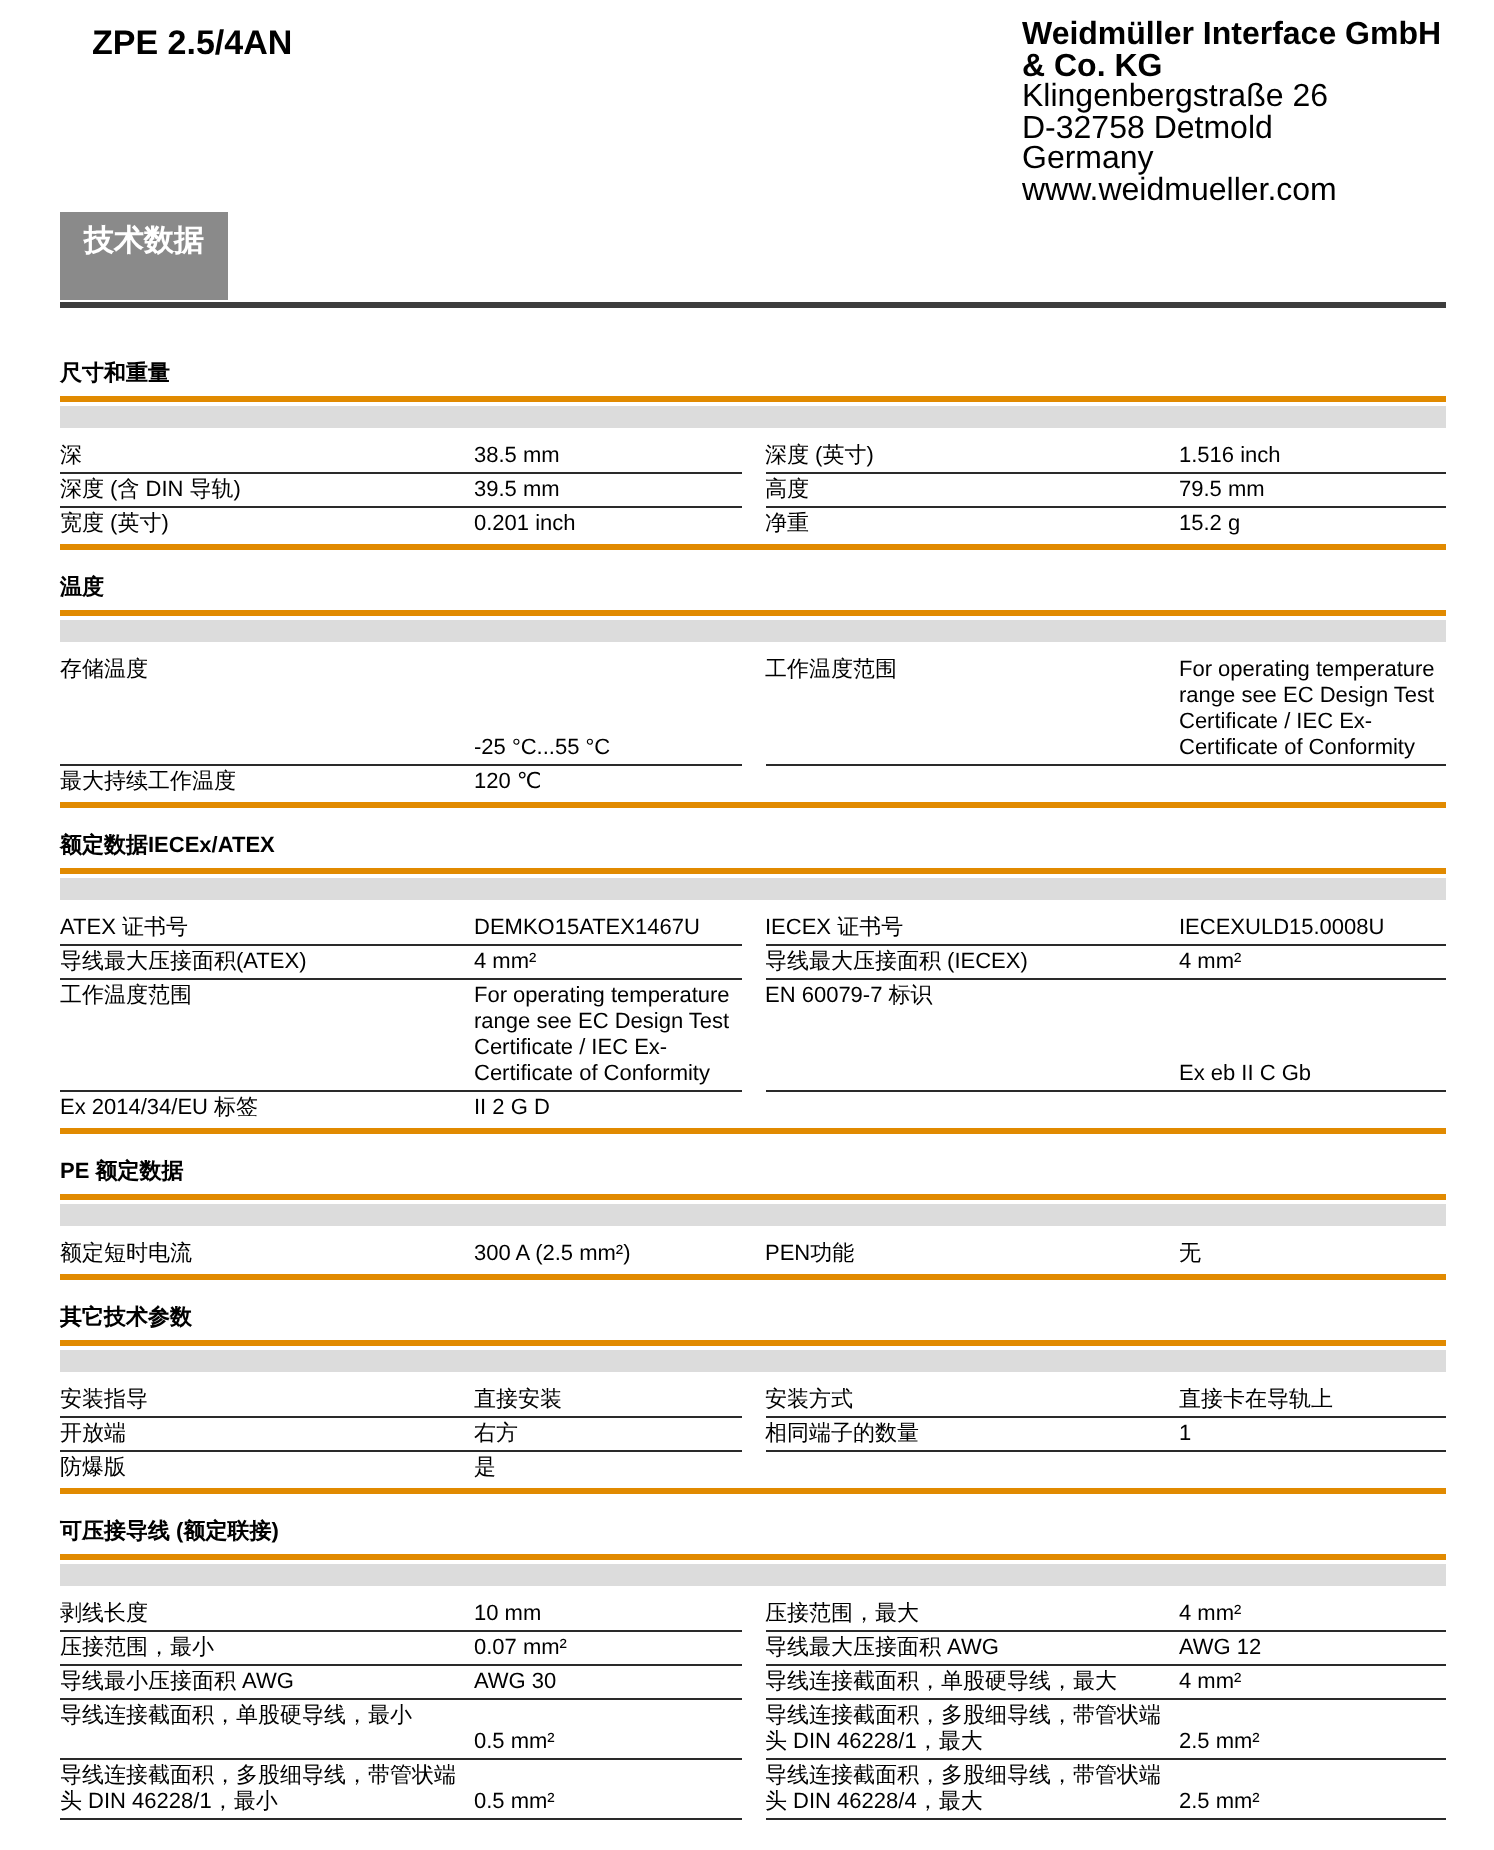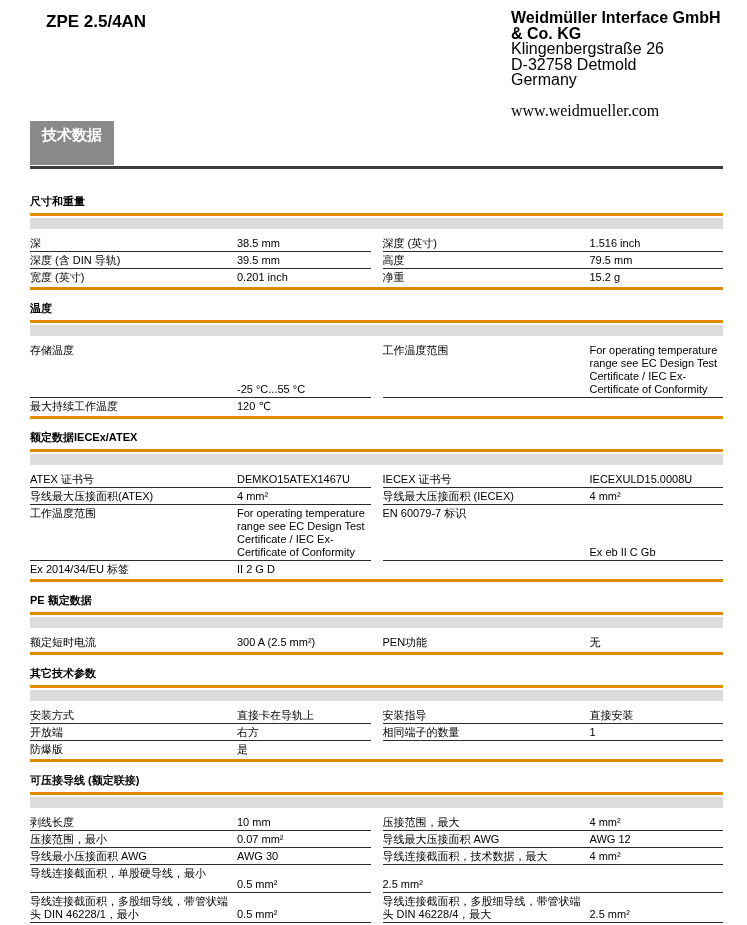--- a/index.html
+++ b/index.html
@@ -6,21 +6,21 @@
   .page{
     width:747px;height:925px;box-sizing:border-box;
     padding:10px 24px 0 30px;
     font-family:"Liberation Sans","DejaVu Sans",sans-serif;
     color:#000;overflow:hidden;position:relative;
   }
   .header{display:flex;justify-content:space-between;align-items:flex-start;}
   .product-title{font-size:17px;font-weight:bold;margin:2px 0 0 16px;}
   .company{width:212px;font-size:16px;line-height:15.5px;}
   .company .name{font-weight:bold;}
-  .website{margin-top:15px;font-family:Liberation Serif, serif;}
+  .website{}
   .banner{
     display:inline-block;background:var(--banner-gray,#8A8A8A);color:#fff;
     font-weight:bold;font-size:15px;padding:5px 12px 20px;margin-top:3px;
   }
   .banner-rule{height:3px;background:var(--rule-dark,#3D3D3D);margin-top:1px;}
   .section{margin-top:11px;}
   .section.first{margin-top:25px;}
   .sec-title{font-size:11px;font-weight:bold;margin:0 0 4px;}
   .rule-orange{height:3px;background:var(--accent-orange,#E18A00);}
   .rule-orange.bottom{margin-top:2px;}
@@ -185,27 +185,27 @@
         </div>
         <div class="rule-orange bottom"></div>
       </section>
       <section class="section">
         <h2 class="sec-title">其它技术参数</h2>
         <div class="rule-orange"></div>
         <div class="band"></div>
         <div class="rows">
           <div class="row">
             <div class="half sep">
+              <div class="lbl">安装指导</div>
+              <div class="val"><span>直接安装</span></div>
+            </div>
+            <div class="half sep">
               <div class="lbl">安装方式</div>
               <div class="val"><span>直接卡在导轨上</span></div>
             </div>
-            <div class="half sep">
-              <div class="lbl">安装指导</div>
-              <div class="val"><span>直接安装</span></div>
-            </div>
           </div>
           <div class="row">
             <div class="half sep">
               <div class="lbl">开放端</div>
               <div class="val"><span>右方</span></div>
             </div>
             <div class="half sep">
               <div class="lbl">相同端子的数量</div>
               <div class="val"><span>1</span></div>
             </div>
@@ -244,32 +244,33 @@
               <div class="lbl">导线最大压接面积 AWG</div>
               <div class="val"><span>AWG 12</span></div>
             </div>
           </div>
           <div class="row">
             <div class="half sep">
               <div class="lbl">导线最小压接面积 AWG</div>
               <div class="val"><span>AWG 30</span></div>
             </div>
             <div class="half sep">
-              <div class="lbl">导线连接截面积，技术数据，最大</div>
+              <div class="lbl">导线连接截面积，单股硬导线，最大</div>
               <div class="val"><span>4 mm²</span></div>
             </div>
           </div>
           <div class="row lines-2">
             <div class="half sep">
               <div class="lbl">导线连接截面积，单股硬导线，最小</div>
               <div class="val vb">
                 <span>0.5 mm²</span>
               </div>
             </div>
             <div class="half sep">
+              <div class="lbl">导线连接截面积，多股细导线，带管状端头 DIN 46228/1，最大</div>
               <div class="val vb">
                 <span>2.5 mm²</span>
               </div>
             </div>
           </div>
           <div class="row lines-2">
             <div class="half sep">
               <div class="lbl">导线连接截面积，多股细导线，带管状端头 DIN 46228/1，最小</div>
               <div class="val vb">
                 <span>0.5 mm²</span>

